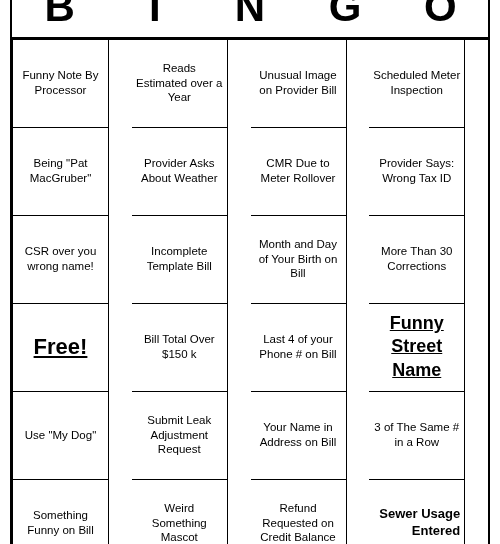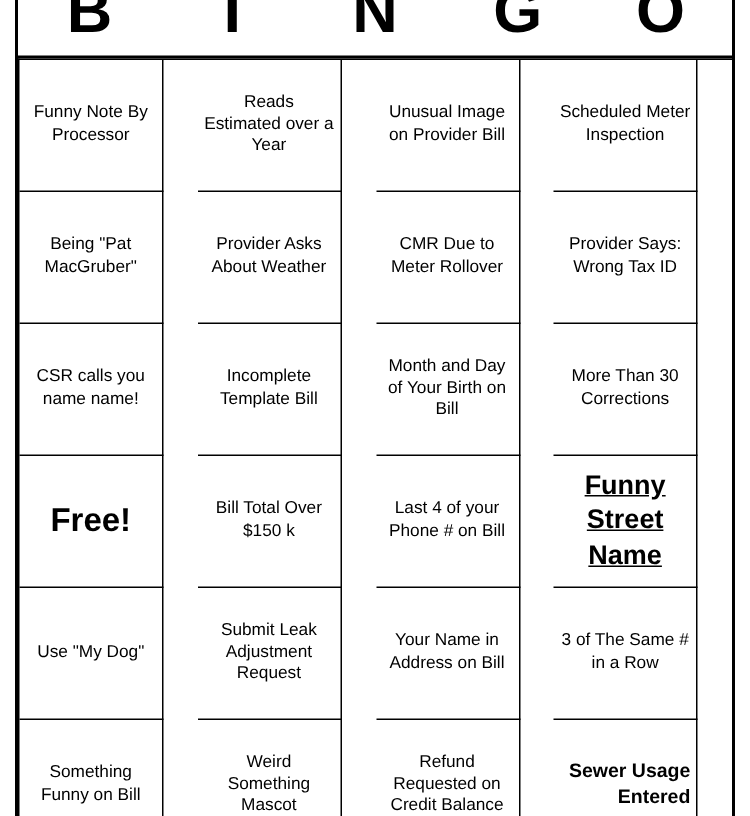--- a/index.html
+++ b/index.html
@@ -60,20 +60,21 @@
       padding: 4px;
       font-size: 11.5px;
       line-height: 1.3;
       font-family: Arial, sans-serif;
       color: #000;
     }
 
     .bingo-cell.free {
       font-size: 22px;
       font-weight: bold;
+      text-decoration: underline;
     }
 
     .bingo-cell.large-text {
       font-size: 18px;
       font-weight: bold;
       text-decoration: underline;
     }
   </style>
 </head>
 <body>
@@ -88,21 +89,21 @@
   </div>
   <div class="bingo-grid">
   <div class="bingo-cell">Funny Note By Processor</div>
       <div class="bingo-cell">Reads Estimated over a Year</div>
       <div class="bingo-cell">Unusual Image on Provider Bill</div>
       <div class="bingo-cell">Scheduled Meter Inspection</div>
       <div class="bingo-cell">Being "Pat MacGruber"</div>
       <div class="bingo-cell">Provider Asks About Weather</div>
       <div class="bingo-cell">CMR Due to Meter Rollover</div>
       <div class="bingo-cell">Provider Says: Wrong Tax ID</div>
-      <div class="bingo-cell">CSR calls you name name!</div>
+      <div class="bingo-cell">CSR over you wrong name!</div>
       <div class="bingo-cell">Incomplete Template Bill</div>
       <div class="bingo-cell">Month and Day of Your Birth on Bill</div>
       <div class="bingo-cell">More Than 30 Corrections</div>
       <div class="bingo-cell free">Free!</div>
       <div class="bingo-cell">Bill Total Over $150 k</div>
       <div class="bingo-cell">Last 4 of your Phone # on Bill</div>
       <div class="bingo-cell large-text">Funny Street Name</div>
       <div class="bingo-cell">Use "My Dog"</div>
       <div class="bingo-cell">Submit Leak Adjustment Request</div>
       <div class="bingo-cell">Your Name in Address on Bill</div>

